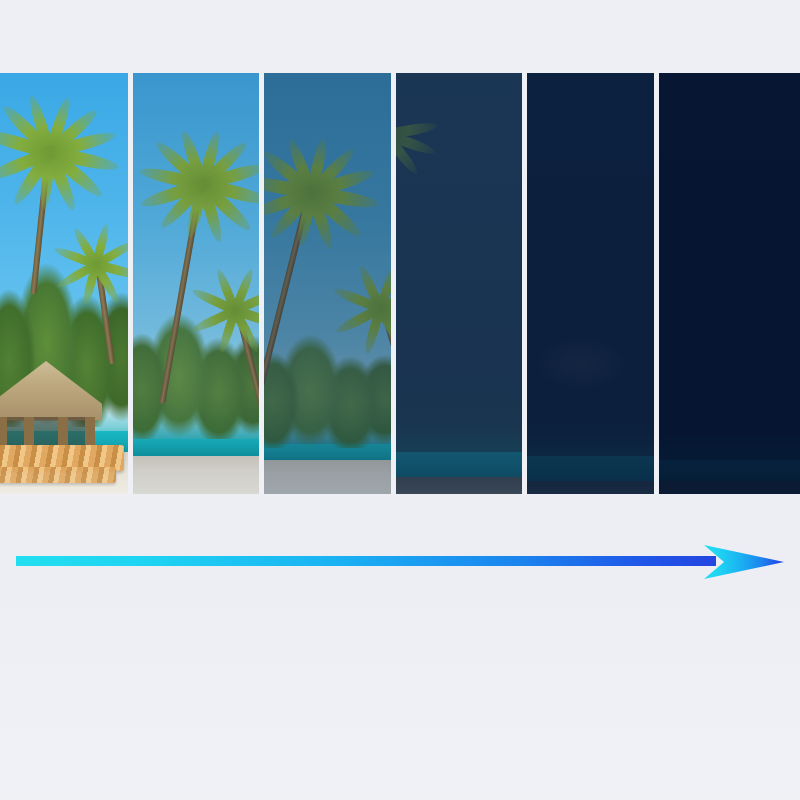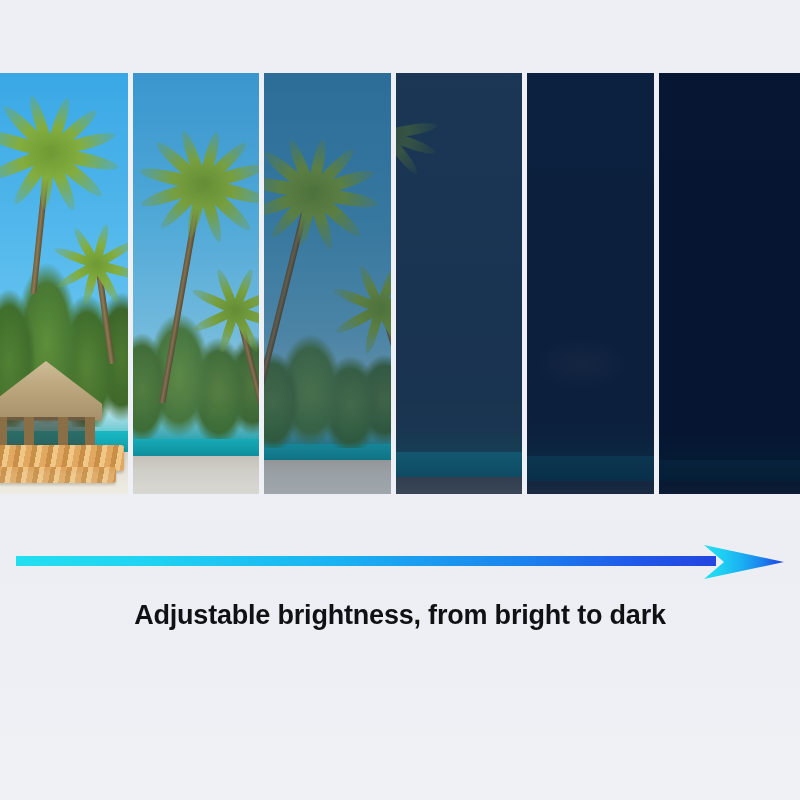--- a/index.html
+++ b/index.html
@@ -372,15 +372,14 @@
           <stop offset="0.72" stop-color="#1b84ee"></stop>
           <stop offset="0.90" stop-color="#2055e8"></stop>
           <stop offset="1" stop-color="#2346e0"></stop>
         </linearGradient>
       </defs>
       <rect x="4" y="11" width="700" height="10" fill="url(#arrowGrad)"></rect>
       <polygon points="692,0 772,17 692,34 712,17" fill="url(#arrowGrad)"></polygon>
     </svg>
   </div>
 
-  <div id="caption">Adjustable brightness, from bright to dark</div>
 
 </div>
 
 </body></html>

